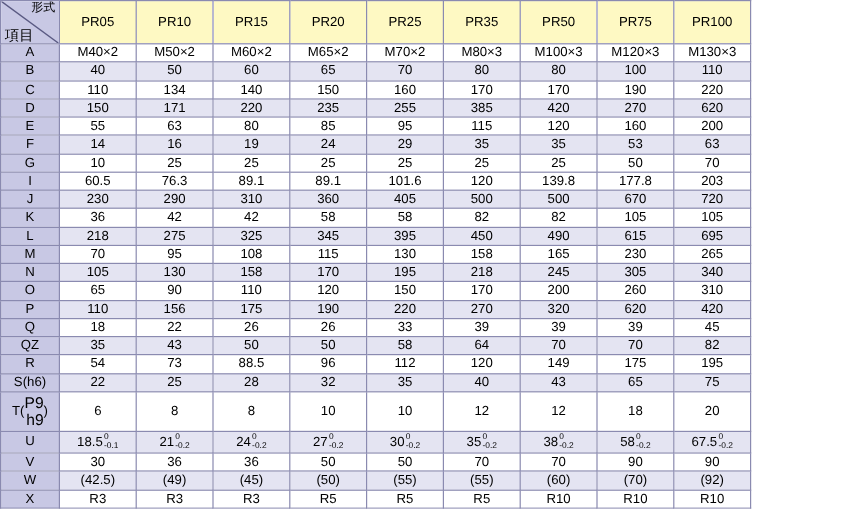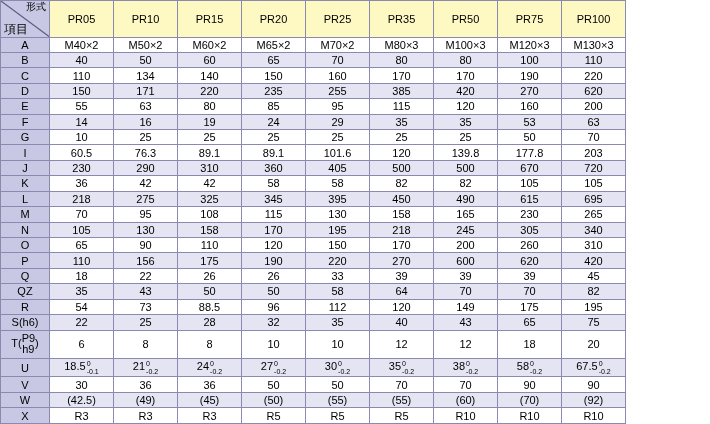--- a/index.html
+++ b/index.html
@@ -85,23 +85,23 @@
     vertical-align: middle;
     font-size: 7px;
     line-height: 1.05;
     text-align: left;
     margin-left: 1px;
   }
   .tol span { display: block; }
   .frac {
     display: inline-block;
     vertical-align: middle;
-    font-size: 11px;
+    font-size: 13px;
     line-height: 1.05;
-    text-align: center;
+    text-align: right;
   }
   .frac span { display: block; }
 </style>
 </head>
 <body>
 
 <table id="spec-table">
   <tbody>
     <tr>
       <td class="corner-cell">
@@ -292,21 +292,21 @@
         <td class="data">310</td>
       </tr>
       <tr class="row-even">
         <td class="lbl-cell">P</td>
         <td class="data">110</td>
         <td class="data">156</td>
         <td class="data">175</td>
         <td class="data">190</td>
         <td class="data">220</td>
         <td class="data">270</td>
-        <td class="data">600</td>
+        <td class="data">320</td>
         <td class="data">620</td>
         <td class="data">420</td>
       </tr>
       <tr class="row-odd">
         <td class="lbl-cell">Q</td>
         <td class="data">18</td>
         <td class="data">22</td>
         <td class="data">26</td>
         <td class="data">26</td>
         <td class="data">33</td>

